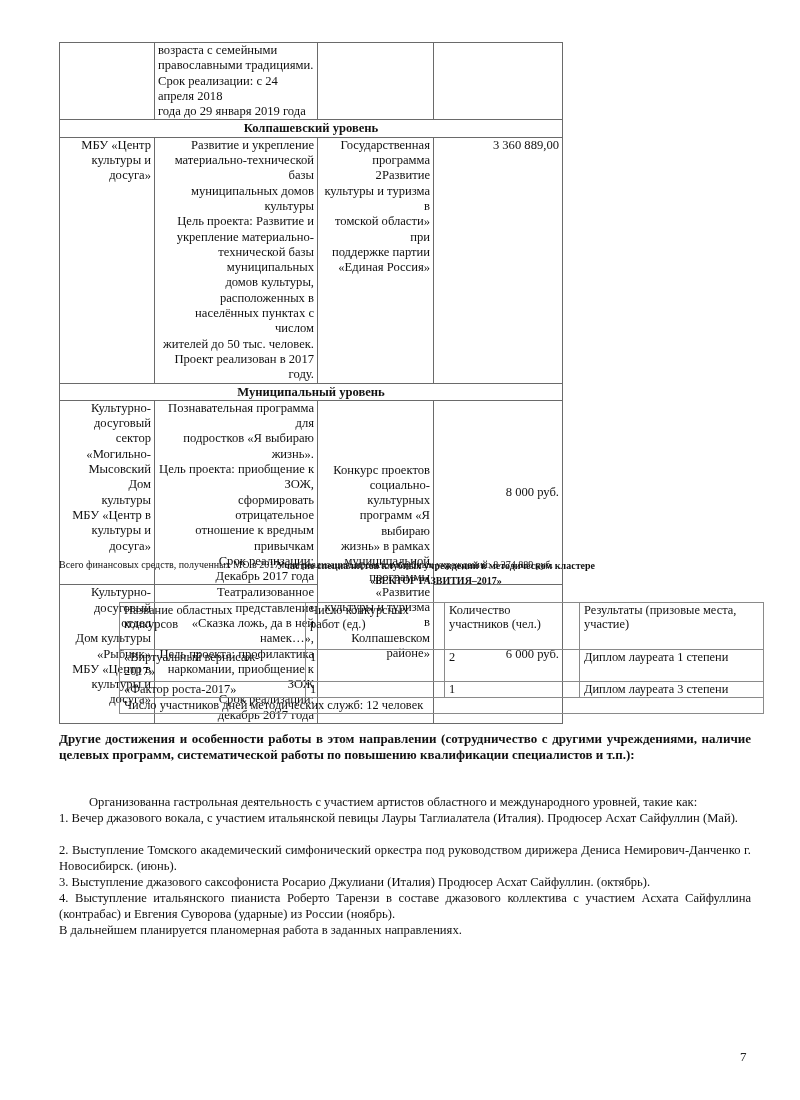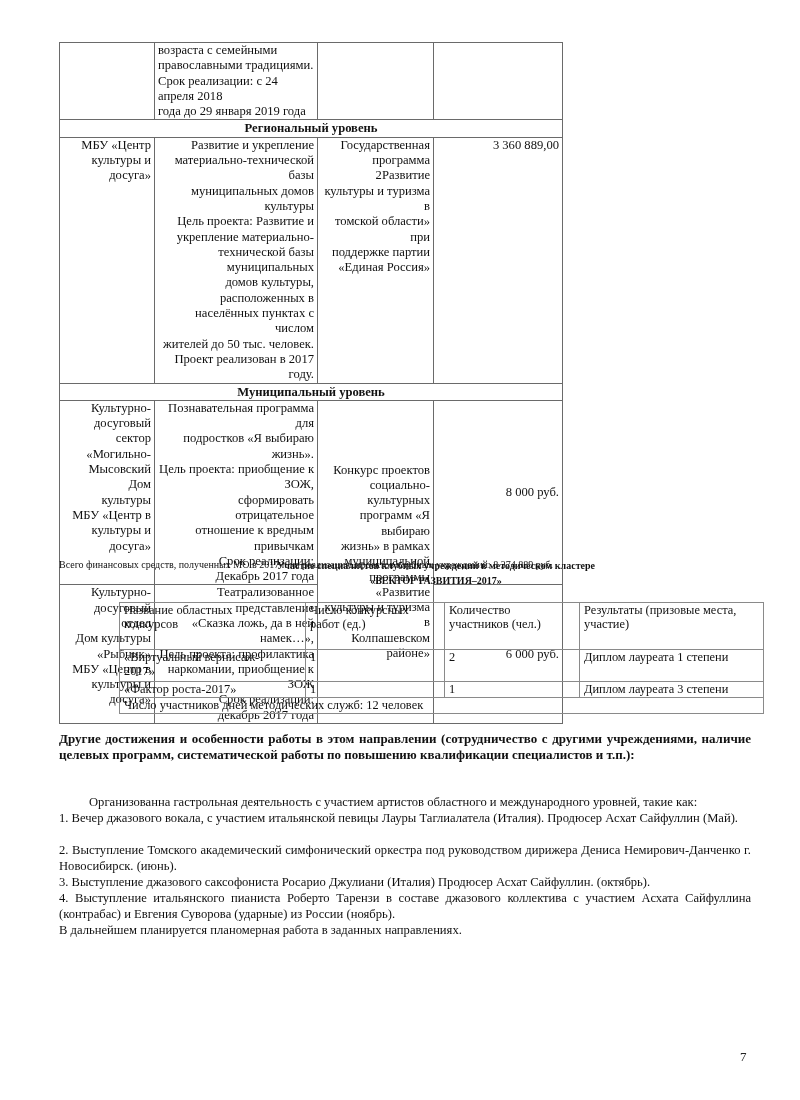--- a/index.html
+++ b/index.html
@@ -38,21 +38,21 @@
         <tr style="height:62px">
       <td class="ml c"></td>
       <td class="ml">возраста с семейными
 православными традициями.
 Срок реализации: с 24 апреля 2018
 года до 29 января 2019 года</td>
       <td class="ml c"></td>
       <td class="ml c"></td>
     </tr>
     <tr style="height:16px">
-      <td class="level" colspan="4">Региональный уровень</td>
+      <td class="level" colspan="4">Колпашевский уровень</td>
     </tr>
     <tr style="height:156px">
       <td class="ml c">МБУ «Центр
 культуры и досуга»</td>
       <td class="ml c">Развитие и укрепление
 материально-технической базы
 муниципальных домов культуры
 Цель проекта:  Развитие и
 укрепление материально-
 технической базы муниципальных

